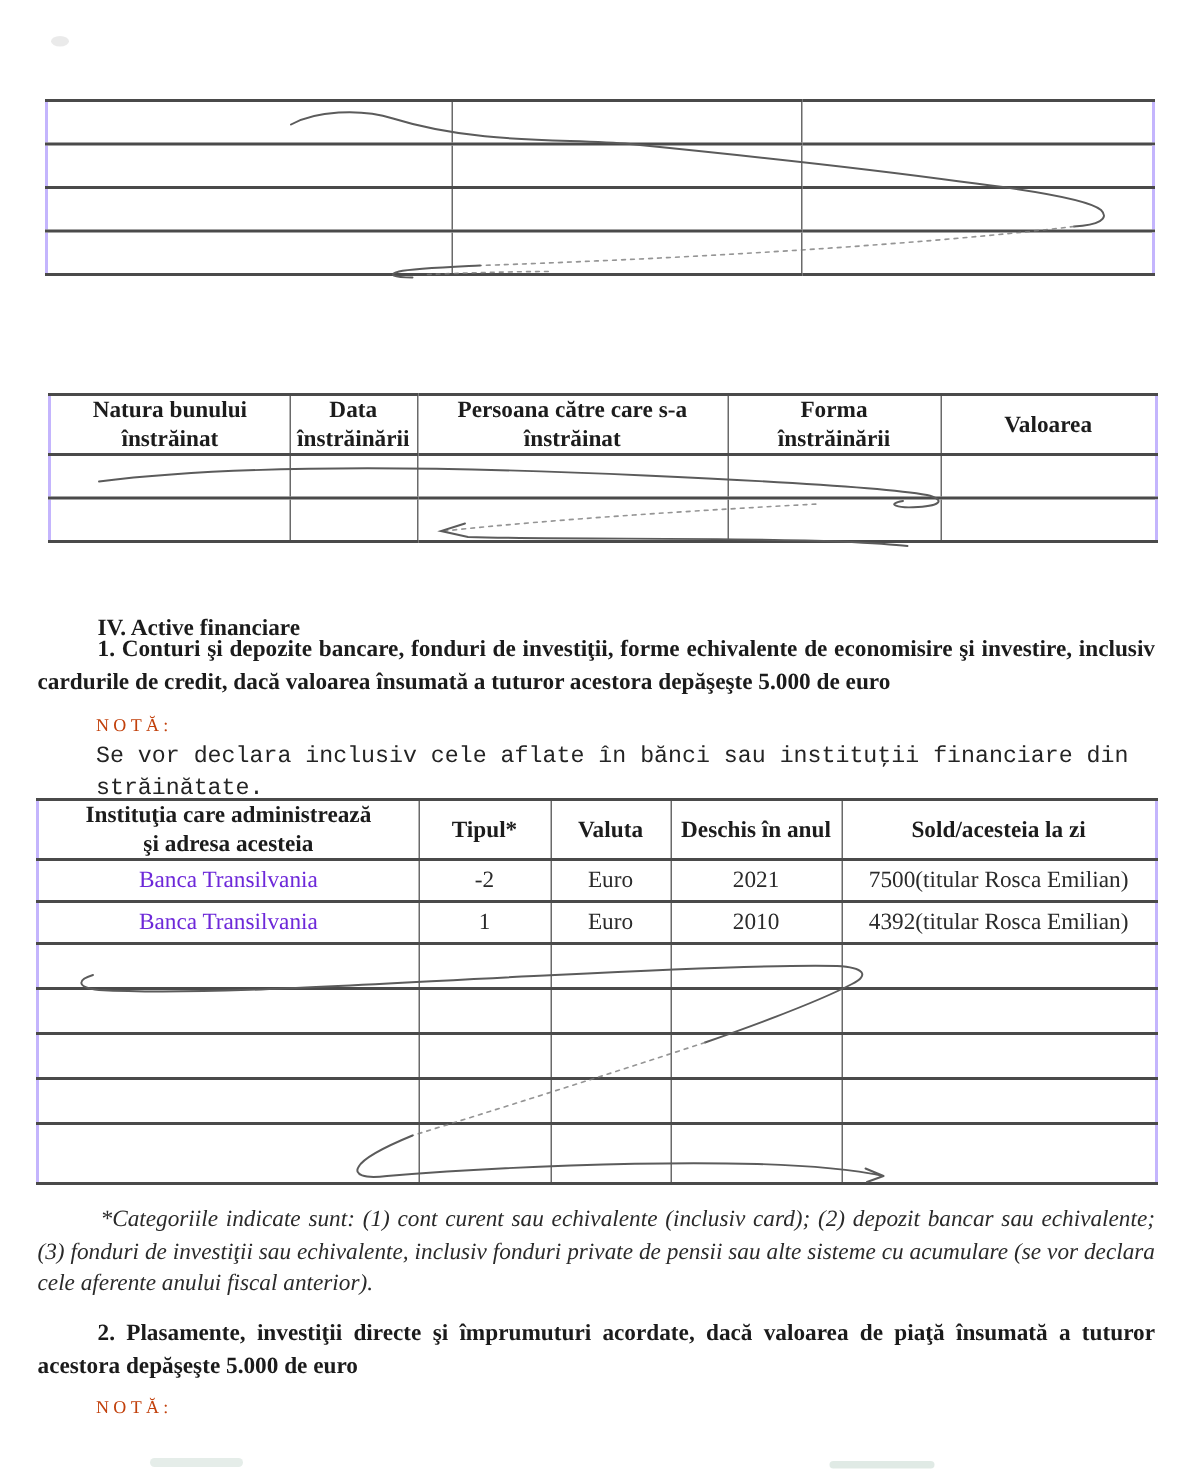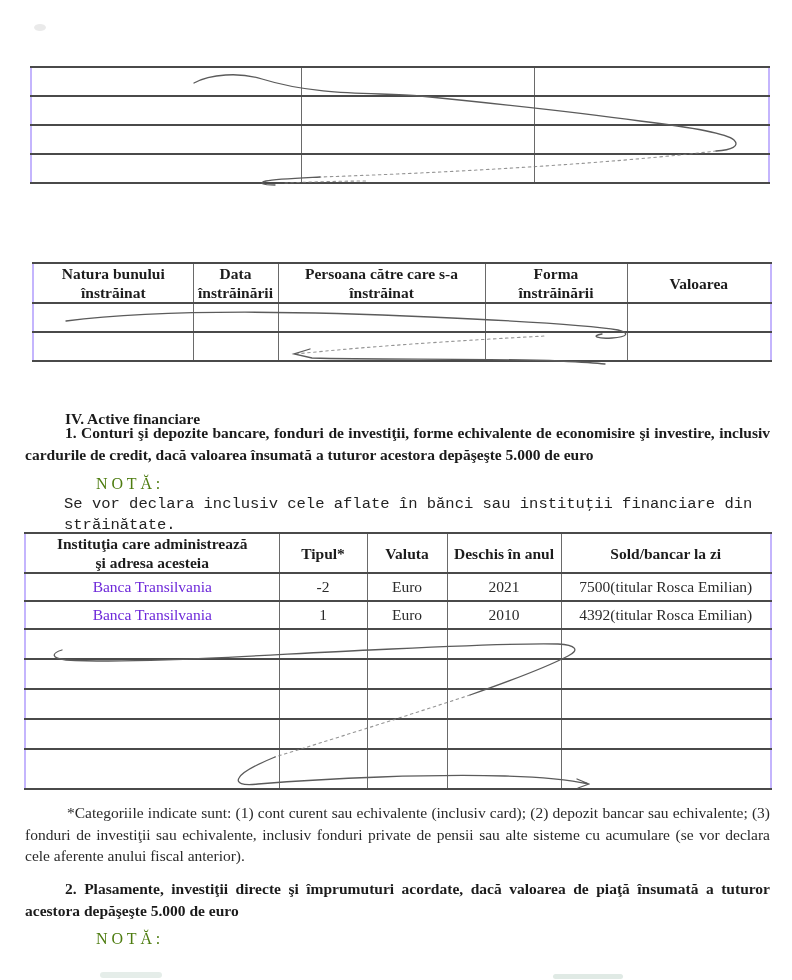--- a/index.html
+++ b/index.html
@@ -35,25 +35,25 @@
   .fin tr.data{height:28px;}
   .fin tr.e32{height:30px;}
   .fin tr.e42{height:40px;}
   
   .para{
     font-size:15.5px;line-height:22px;text-align:justify;color:#242424;
   }
   .para.bold{font-weight:bold;color:#1b1b1b;}
   .indent{text-indent:40px;}
   .note-label{
-    font-size:16px;letter-spacing:0.24em;line-height:21px;color:#4d7c0f;margin-left:32px;
+    font-size:12px;letter-spacing:0.24em;line-height:21px;color:#c2410c;
   }
   .note-text{font-size:15.5px;line-height:21px;color:#242424;font-family:Liberation Mono, monospace;}
   .footnote{
-    font-size:15.5px;line-height:21.5px;
+    font-size:15.5px;font-style:italic;line-height:21.5px;
     text-align:justify;text-indent:42px;color:#2a2a2a;
   }
   
   .smudge{position:absolute;border-radius:50%;}
   .smudge.tl{left:34px;top:24px;width:12px;height:7px;background:#d9d9d9;opacity:.55;}
   .smudge.b1{left:100px;top:972px;width:62px;height:6px;background:#dfe8e4;opacity:.8;border-radius:3px;}
   .smudge.b2{left:553px;top:974px;width:70px;height:5px;background:#d8e5df;opacity:.8;border-radius:3px;}
   
   svg.ink{position:absolute;left:0;top:0;pointer-events:none;}
   .pen{fill:none;stroke:#5b5b5b;stroke-width:1.3;stroke-linecap:round;}
@@ -151,21 +151,21 @@
         <col style="width:114px">
         <col style="width:210px">
       </colgroup>
     <tbody>
         <tr class="hdr">
       <th class="colhead">Instituţia care administrează
 şi adresa acesteia</th>
       <th class="colhead">Tipul*</th>
       <th class="colhead">Valuta</th>
       <th class="colhead">Deschis în anul</th>
-      <th class="colhead">Sold/bancar la zi</th>
+      <th class="colhead">Sold/acesteia la zi</th>
     </tr>
     <tr class="data">
       <td class="cell-left">Banca Transilvania</td>
       <td class="cell-center">-2</td>
       <td class="cell-center">Euro</td>
       <td class="cell-center">2021</td>
       <td class="cell-center">7500(titular Rosca Emilian)</td>
     </tr>
     <tr class="data">
       <td class="cell-left">Banca Transilvania</td>

